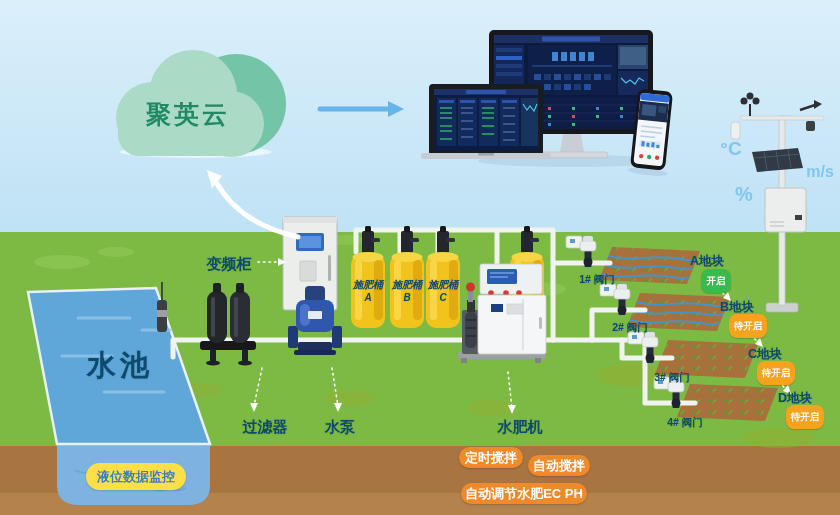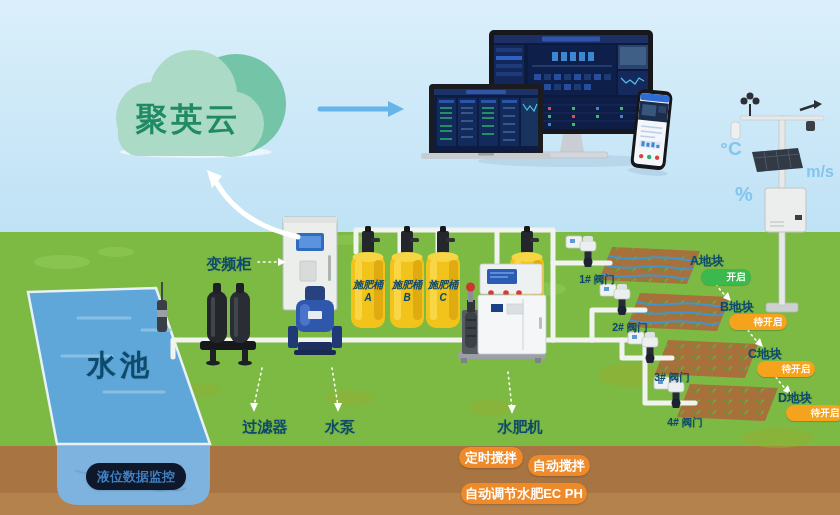--- a/index.html
+++ b/index.html
@@ -9,32 +9,32 @@
   .sky{position:absolute;left:0;top:0;width:840px;height:232px;
        background:linear-gradient(#dbeffb,#bfe2f5);}
   .grass{position:absolute;left:0;top:232px;width:840px;height:214px;background:#7cba44;}
   .dirt1{position:absolute;left:0;top:446px;width:840px;height:47px;background:#a87442;}
   .dirt2{position:absolute;left:0;top:493px;width:840px;height:22px;background:#b4824d;}
   svg.scene{position:absolute;left:0;top:0;}
   
   .lbl{position:absolute;color:#0c4a6e;font-weight:bold;text-align:center;line-height:1.15;
        text-shadow:0 0 2px rgba(0,0,0,.15);}
   .cloud-txt{position:absolute;left:126px;top:98px;width:124px;text-align:center;
-       font-size:32px;font-weight:bold;color:#1f8a63;letter-spacing:3px;}
+       font-size:25px;font-weight:bold;color:#1f8a63;letter-spacing:3px;}
   .pool-txt{left:78px;top:349px;width:84px;font-size:29px;letter-spacing:4px;}
-  .pill{position:absolute;background:#0f172a;border-radius:14px;color:#3f7fc1;font-weight:bold;
+  .pill{position:absolute;background:#fde047;border-radius:14px;color:#3f7fc1;font-weight:bold;
         display:flex;align-items:center;justify-content:center;box-shadow:0 1px 2px rgba(0,0,0,.12);font-family:Liberation Mono, monospace;}
   .lvl-pill{left:86px;top:463px;width:100px;height:27px;font-size:13px;}
   .eq{font-size:15px;}
   .barrel-lbl{font-size:10px;line-height:13px;font-style:italic;}
   .valve-lbl{font-size:10.5px;}
   .plot-lbl{font-size:12.5px;}
   .tag{position:absolute;border-radius:8px;color:#fff;font-weight:bold;font-size:9.5px;
-       display:flex;align-items:center;justify-content:center;height:16px;
-       box-shadow:0 1px 1px rgba(0,0,0,.18);padding-left:20px;}
+       display:flex;align-items:center;justify-content:center;height:24px;
+       box-shadow:0 1px 1px rgba(0,0,0,.18);}
   .tag-green{background:#3cb94c;}
   .tag-orange{background:#f5a21d;}
   .btn{position:absolute;background:#ee8a2a;border-radius:11px;color:#fff;font-weight:bold;
        font-size:13px;display:flex;align-items:center;justify-content:center;
        box-shadow:0 1px 2px rgba(0,0,0,.2);}
   .unit{position:absolute;color:#82c5ee;font-weight:bold;text-align:center;}
 </style>
 </head>
 <body>
 

